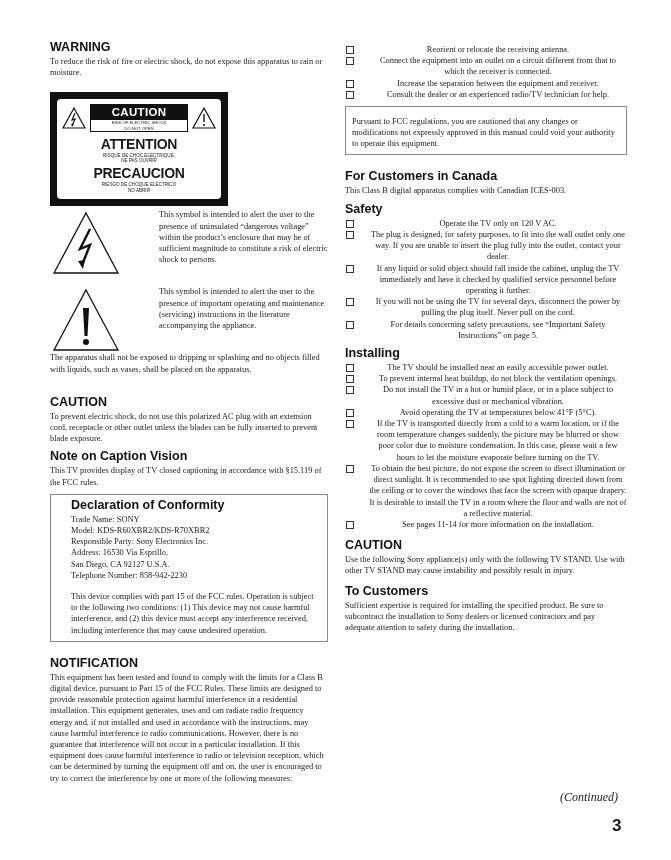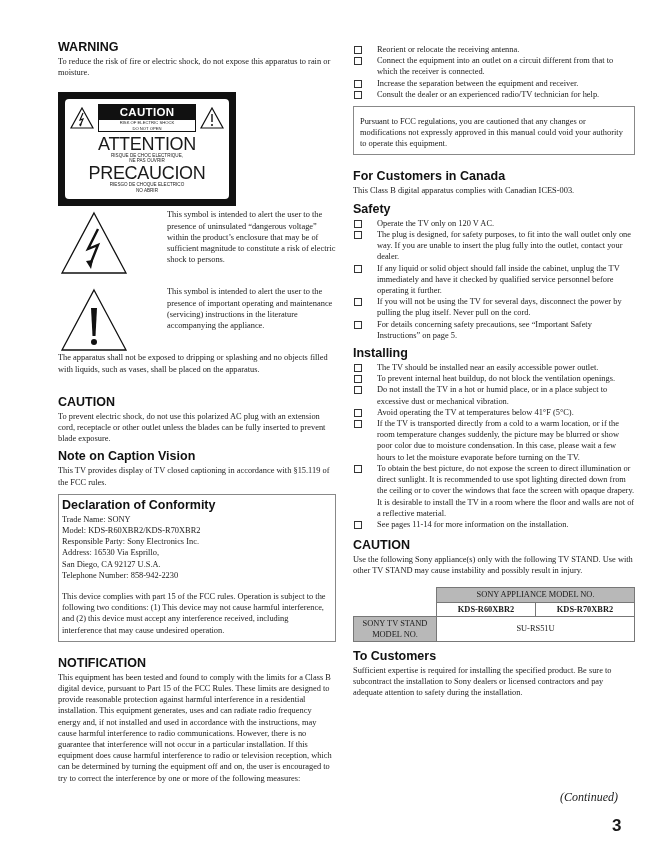--- a/index.html
+++ b/index.html
@@ -1,47 +1,47 @@
 <!DOCTYPE html>
 <html><head>
 <meta charset="utf-8">
 <style>
   * { box-sizing: border-box; margin: 0; padding: 0; }
   html, body { width: 671px; height: 860px; background: #ffffff; overflow: hidden; }
   body { position: relative; font-family: "Liberation Serif", serif; color: #1a1a1a; }
-  .col { position: absolute; top: 40px; margin-left: 8px; }
+  .col { position: absolute; top: 40px; }
   .col-left { left: 50px; width: 278px; }
   .col-right { left: 345px; width: 282px; }
   h2 { font-family: "Liberation Sans", sans-serif; font-weight: bold; font-size: 12.5px; line-height: 15px; color: #111; }
   p, li { font-size: 8.4px; line-height: 11.2px; }
   .sec { margin-bottom: 12px; }
   .sec h2 { margin-bottom: 1px; }
 
   
   .caution-label { width: 178px; height: 114px; background: #111; margin: 14px 0 0 0; padding: 7px; }
   .caution-inner { background: #fff; width: 100%; height: 100%; border-radius: 4px; position: relative; text-align: center; font-family: "Liberation Sans", sans-serif; }
   .cl-tri { position: absolute; top: 8px; width: 24px; height: 22px; }
   .cl-tri.left { left: 5px; }
   .cl-tri.right { right: 5px; }
   .cl-box { position: absolute; left: 33px; right: 33px; top: 5px; height: 28px; border: 1px solid #111; }
   .cl-box .black { background: #111; color: #fff; font-weight: bold; font-size: 11.5px; line-height: 15px; letter-spacing: 0.3px; }
   .cl-box .small { font-size: 4.2px; line-height: 5.5px; color: #222; }
-  .cl-big { position: absolute; left: 0; right: 0; font-weight: normal; font-size: 18px; line-height: 16px; letter-spacing: -0.3px; }
+  .cl-big { position: absolute; left: 0; right: 0; font-weight: bold; font-size: 14px; line-height: 16px; letter-spacing: -0.3px; }
   .cl-sm { position: absolute; left: 0; right: 0; font-size: 4.6px; line-height: 5.6px; }
 
   .symbol-row { display: flex; margin-top: 4px; gap: 35px; }
   .symbol-row .sym { width: 72px; height: 70px; flex: none; }
   .symbol-row p { margin-left: 2px; margin-top: 0; width: 204px; }
 
-  .box { border: 1px solid #888; padding: 3px 8px 5px 3px; }
+  .box { border: 1px solid #888; padding: 3px 8px 5px 20px; }
   .box h2 { margin-bottom: 1px; }
   .box .gap { height: 10px; }
 
   ul.check { list-style: none; }
-  ul.check li { position: relative; padding-left: 24px; }
+  ul.check li { position: relative; padding-left: 24px; text-align: center; }
   ul.check li::before { content: ""; position: absolute; left: 1px; top: 2px; width: 6px; height: 6px; border: 1px solid #333; }
 
   .fcc-box { border: 1px solid #888; padding: 9px 6px 4px 6px; margin: 6px 0 14px 0; }
 
   table.stand { border-collapse: collapse; margin: 10px 0 0 0; font-size: 8.4px; }
   table.stand td { border: 1px solid #777; text-align: center; line-height: 11px; }
   table.stand td.blank { border: none; width: 83px; }
   table.stand td.grey { background: #b8b8b8; }
   table.stand td.bold { font-weight: bold; }
 
@@ -172,36 +172,20 @@
       <li>To obtain the best picture, do not expose the screen to direct illumination or direct sunlight. It is recommended to use spot lighting directed down from the ceiling or to cover the windows that face the screen with opaque drapery. It is desirable to install the TV in a room where the floor and walls are not of a reflective material.</li>
       <li>See pages 11-14 for more information on the installation.</li>
     </ul>
   </div>
 
   <div class="sec" style="margin-bottom:0">
     <h2>CAUTION</h2>
     <p>Use the following Sony appliance(s) only with the following TV STAND. Use with other TV STAND may cause instability and possibly result in injury.</p>
   </div>
 
-  <table class="stand">
-    <tbody>
-        <tr>
-      <td class="blank" rowspan="2"></td>
-      <td class="grey" colspan="2" style="width:198px; height:15px">SONY APPLIANCE MODEL NO.</td>
-    </tr>
-    <tr>
-      <td class="bold" style="width:99px; height:14px">KDS-R60XBR2</td>
-      <td class="bold" style="width:99px">KDS-R70XBR2</td>
-    </tr>
-    <tr>
-      <td class="grey" style="height:25px; padding:0 3px">SONY TV STAND MODEL NO.</td>
-      <td colspan="2">SU-RS51U</td>
-    </tr>
-  </tbody>
-    </table>
 
   <div class="sec" style="margin-top:7px">
     <h2>To Customers</h2>
     <p>Sufficient expertise is required for installing the specified product. Be sure to subcontract the installation to Sony dealers or licensed contractors and pay adequate attention to safety during the installation.</p>
   </div>
 </div>
 
 <div class="continued">(Continued)</div>
 <div class="page-num">3</div>
 

